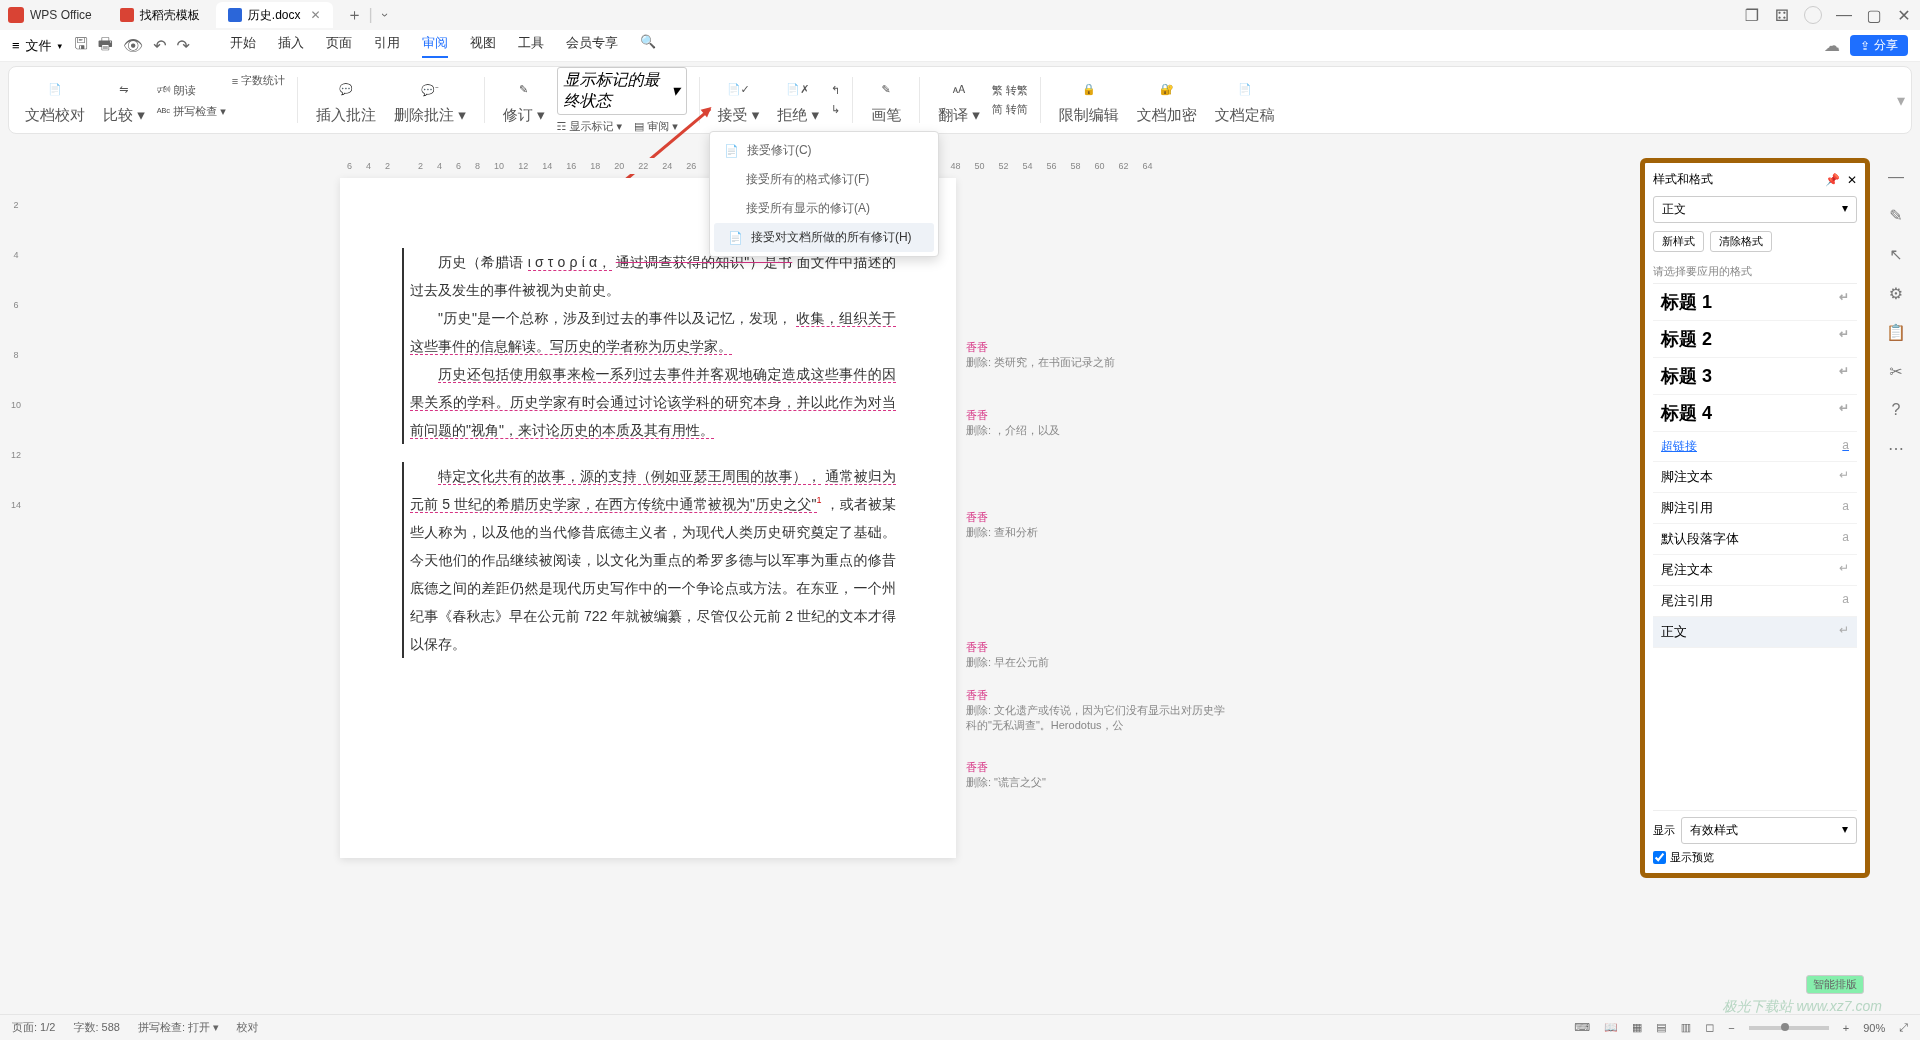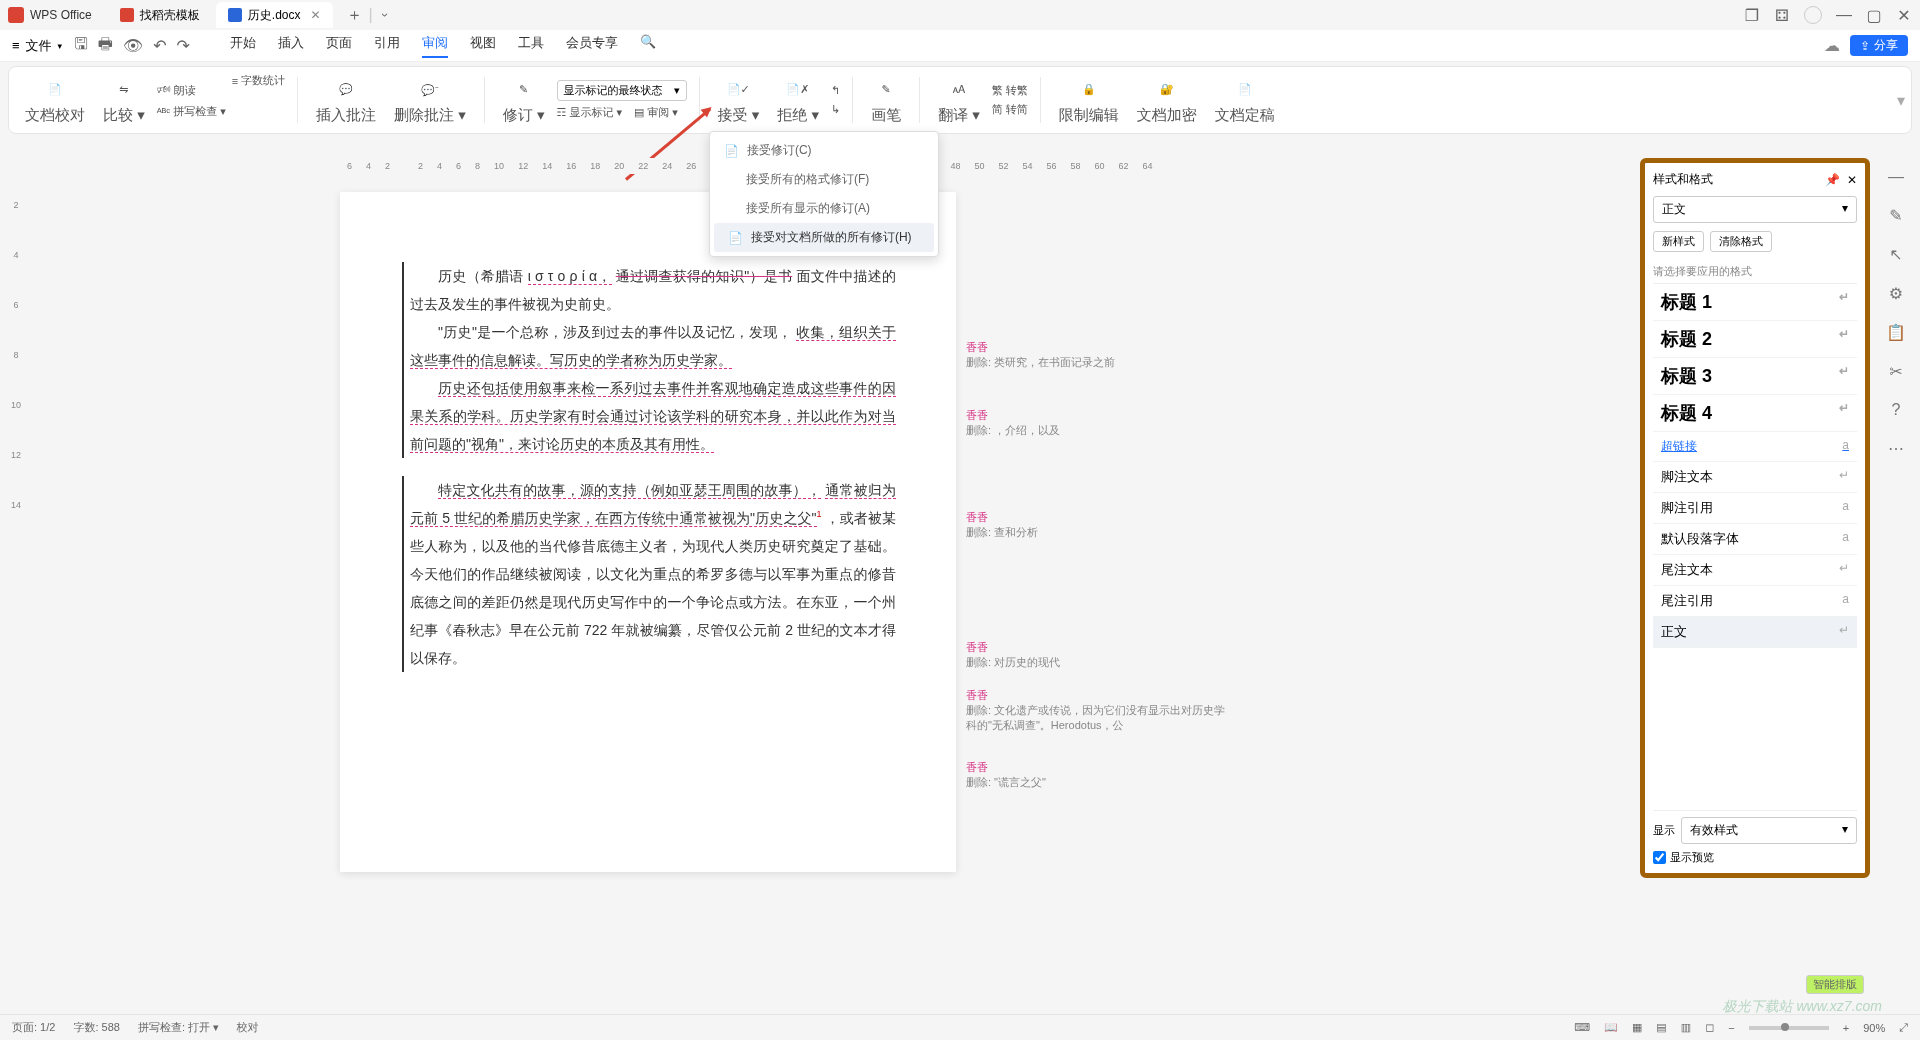--- a/index.html
+++ b/index.html
@@ -27,41 +27,41 @@
 .menu { font-size: 13px; color: #333; }
 .menu.active { color: #1e6fff; border-bottom: 2px solid #1e6fff; padding-bottom: 4px; }
 .menubar-right { margin-left:auto; display:flex; gap:10px; align-items:center; }
 .share-btn { background:#1e6fff; color:#fff; padding: 2px 10px; border-radius:4px; font-size:12px; display:flex; align-items:center; gap:4px; }
 
 
 .ribbon { height: 68px; background:#fff; border:1px solid #e5e5e5; border-radius:8px; margin: 4px 8px; display:flex; align-items:center; padding: 0 10px; gap: 6px; position:relative; }
 .grp { display:flex; flex-direction:column; align-items:center; justify-content:center; font-size:11px; color:#555; gap:2px; padding: 0 6px; }
 .grp .lbl { font-size:15px; }
 .sep { width:1px; height:46px; background:#e8e8e8; margin: 0 6px; }
-.combo { border:1px solid #ccc; border-radius:3px; font-size:11px; padding: 2px 6px; display:flex; align-items:center; gap:4px; width:130px; justify-content:space-between; }
+.combo { border:1px solid #ccc; border-radius:3px; font-size:16px; padding: 2px 6px; display:flex; align-items:center; gap:4px; width:130px; justify-content:space-between;font-style:italic; }
 .mini { font-size:11px; color:#555; display:flex; align-items:center; gap:3px; }
 .ribbon .icon-box { width:28px; height:28px; border:1px solid transparent; display:flex; align-items:center; justify-content:center; color:#555; }
 
 
 .dropdown { position:absolute; top: 64px; left: 700px; width: 230px; background:#fff; border:1px solid #ddd; border-radius:4px; box-shadow: 0 4px 12px rgba(0,0,0,0.15); padding: 4px 0; z-index: 100; }
 .dd-item { padding: 6px 14px; font-size:12px; color:#666; display:flex; align-items:center; gap:8px; }
 .dd-item.hl { background:#eef2f7; color:#333; border-radius: 3px; margin: 0 4px; }
 
 
 .arrow { position:absolute; width:90px; height:3px; background:#d94334; transform-origin:left center; }
 .arrow::after { content:''; position:absolute; right:-2px; top:-4px; border-left:10px solid #d94334; border-top:5px solid transparent; border-bottom:5px solid transparent; }
 
 
 .ruler-h { position:absolute; top: 158px; left: 340px; width: 940px; height: 16px; background:#f5f5f5; font-size:9px; color:#888; display:flex; align-items:center; }
 .ruler-h span { margin: 0 7px; }
 .ruler-v { position:absolute; top:180px; left:8px; width:16px; height:640px; font-size:9px; color:#888; display:flex; flex-direction:column; align-items:center; }
 .ruler-v span { margin: 20px 0; }
 
 
-.doc-area { position:absolute; top:192px; left:340px; width:616px; height:680px; background:#fff; box-shadow: 0 2px 8px rgba(0,0,0,0.1); padding: 70px 60px 43px 70px; }
+.doc-area { position:absolute; top:178px; left:340px; width:616px; height:680px; background:#fff; box-shadow: 0 2px 8px rgba(0,0,0,0.1); padding: 70px 60px 43px 70px; }
 .doc-area p { font-size:14px; line-height:2.0; color:#333; text-align:justify; }
 .bar-left { border-left: 2px solid #333; padding-left: 6px; margin-left:-8px; }
 .strike { text-decoration: line-through; text-decoration-color: #d63384; }
 .underline-pink { border-bottom: 1px dashed #d63384; }
 .sup-red { color:#c00; font-size:9px; vertical-align:super; }
 
 
 .markup { position:absolute; top:340px; left:966px; width:270px; font-size:11px; color:#666; }
 .mk-item { margin-bottom: 46px; }
 .mk-author { color:#d63384; font-size:11px; }
@@ -83,21 +83,21 @@
 
 
 .rstrip { position:absolute; top:158px; right:6px; width:36px; display:flex; flex-direction:column; gap:20px; align-items:center; padding-top:10px; color:#777; }
 
 
 .status { position:absolute; bottom:0; left:0; right:0; height:26px; background:#f5f5f5; border-top:1px solid #e5e5e5; display:flex; align-items:center; padding: 0 12px; font-size:11px; color:#666; gap:18px; }
 .status .right { margin-left:auto; display:flex; gap:14px; align-items:center; }
 
 
 .watermark { position:absolute; right:38px; bottom:24px; font-size:14px; color:#b7d6c3; font-style:italic; }
-.smart-tag { position:absolute; right:56px; bottom:46px; background:#bef264; border:1px solid #ccc; border-radius:3px; padding:1px 6px; font-size:11px; color:#666; }
+.smart-tag { position:absolute; right:56px; bottom:46px; background:#86efac; border:1px solid #ccc; border-radius:3px; padding:1px 6px; font-size:11px; color:#666; }
 </style>
 </head>
 <body>
 
 <div class="titlebar">
   <div class="app-logo"></div>
   <div class="app-name">WPS Office</div>
   <div class="tab">
     <div class="tab-icon red"></div>
     <span>找稻壳模板</span>
@@ -350,21 +350,21 @@
     <div class="mk-item" style="position: absolute; top: 68px;">
       <div class="mk-author">香香</div>
       <div class="mk-body">删除: ，介绍，以及</div>
     </div>
     <div class="mk-item" style="position: absolute; top: 170px;">
       <div class="mk-author">香香</div>
       <div class="mk-body">删除: 查和分析</div>
     </div>
     <div class="mk-item" style="position: absolute; top: 300px;">
       <div class="mk-author">香香</div>
-      <div class="mk-body">删除: 对历史的现代</div>
+      <div class="mk-body">删除: 早在公元前</div>
     </div>
     <div class="mk-item" style="position: absolute; top: 348px;">
       <div class="mk-author">香香</div>
       <div class="mk-body">删除: 文化遗产或传说，因为它们没有显示出对历史学科的"无私调查"。Herodotus，公</div>
     </div>
     <div class="mk-item" style="position: absolute; top: 420px;">
       <div class="mk-author">香香</div>
       <div class="mk-body">删除: "谎言之父"</div>
     </div>
   </div>

